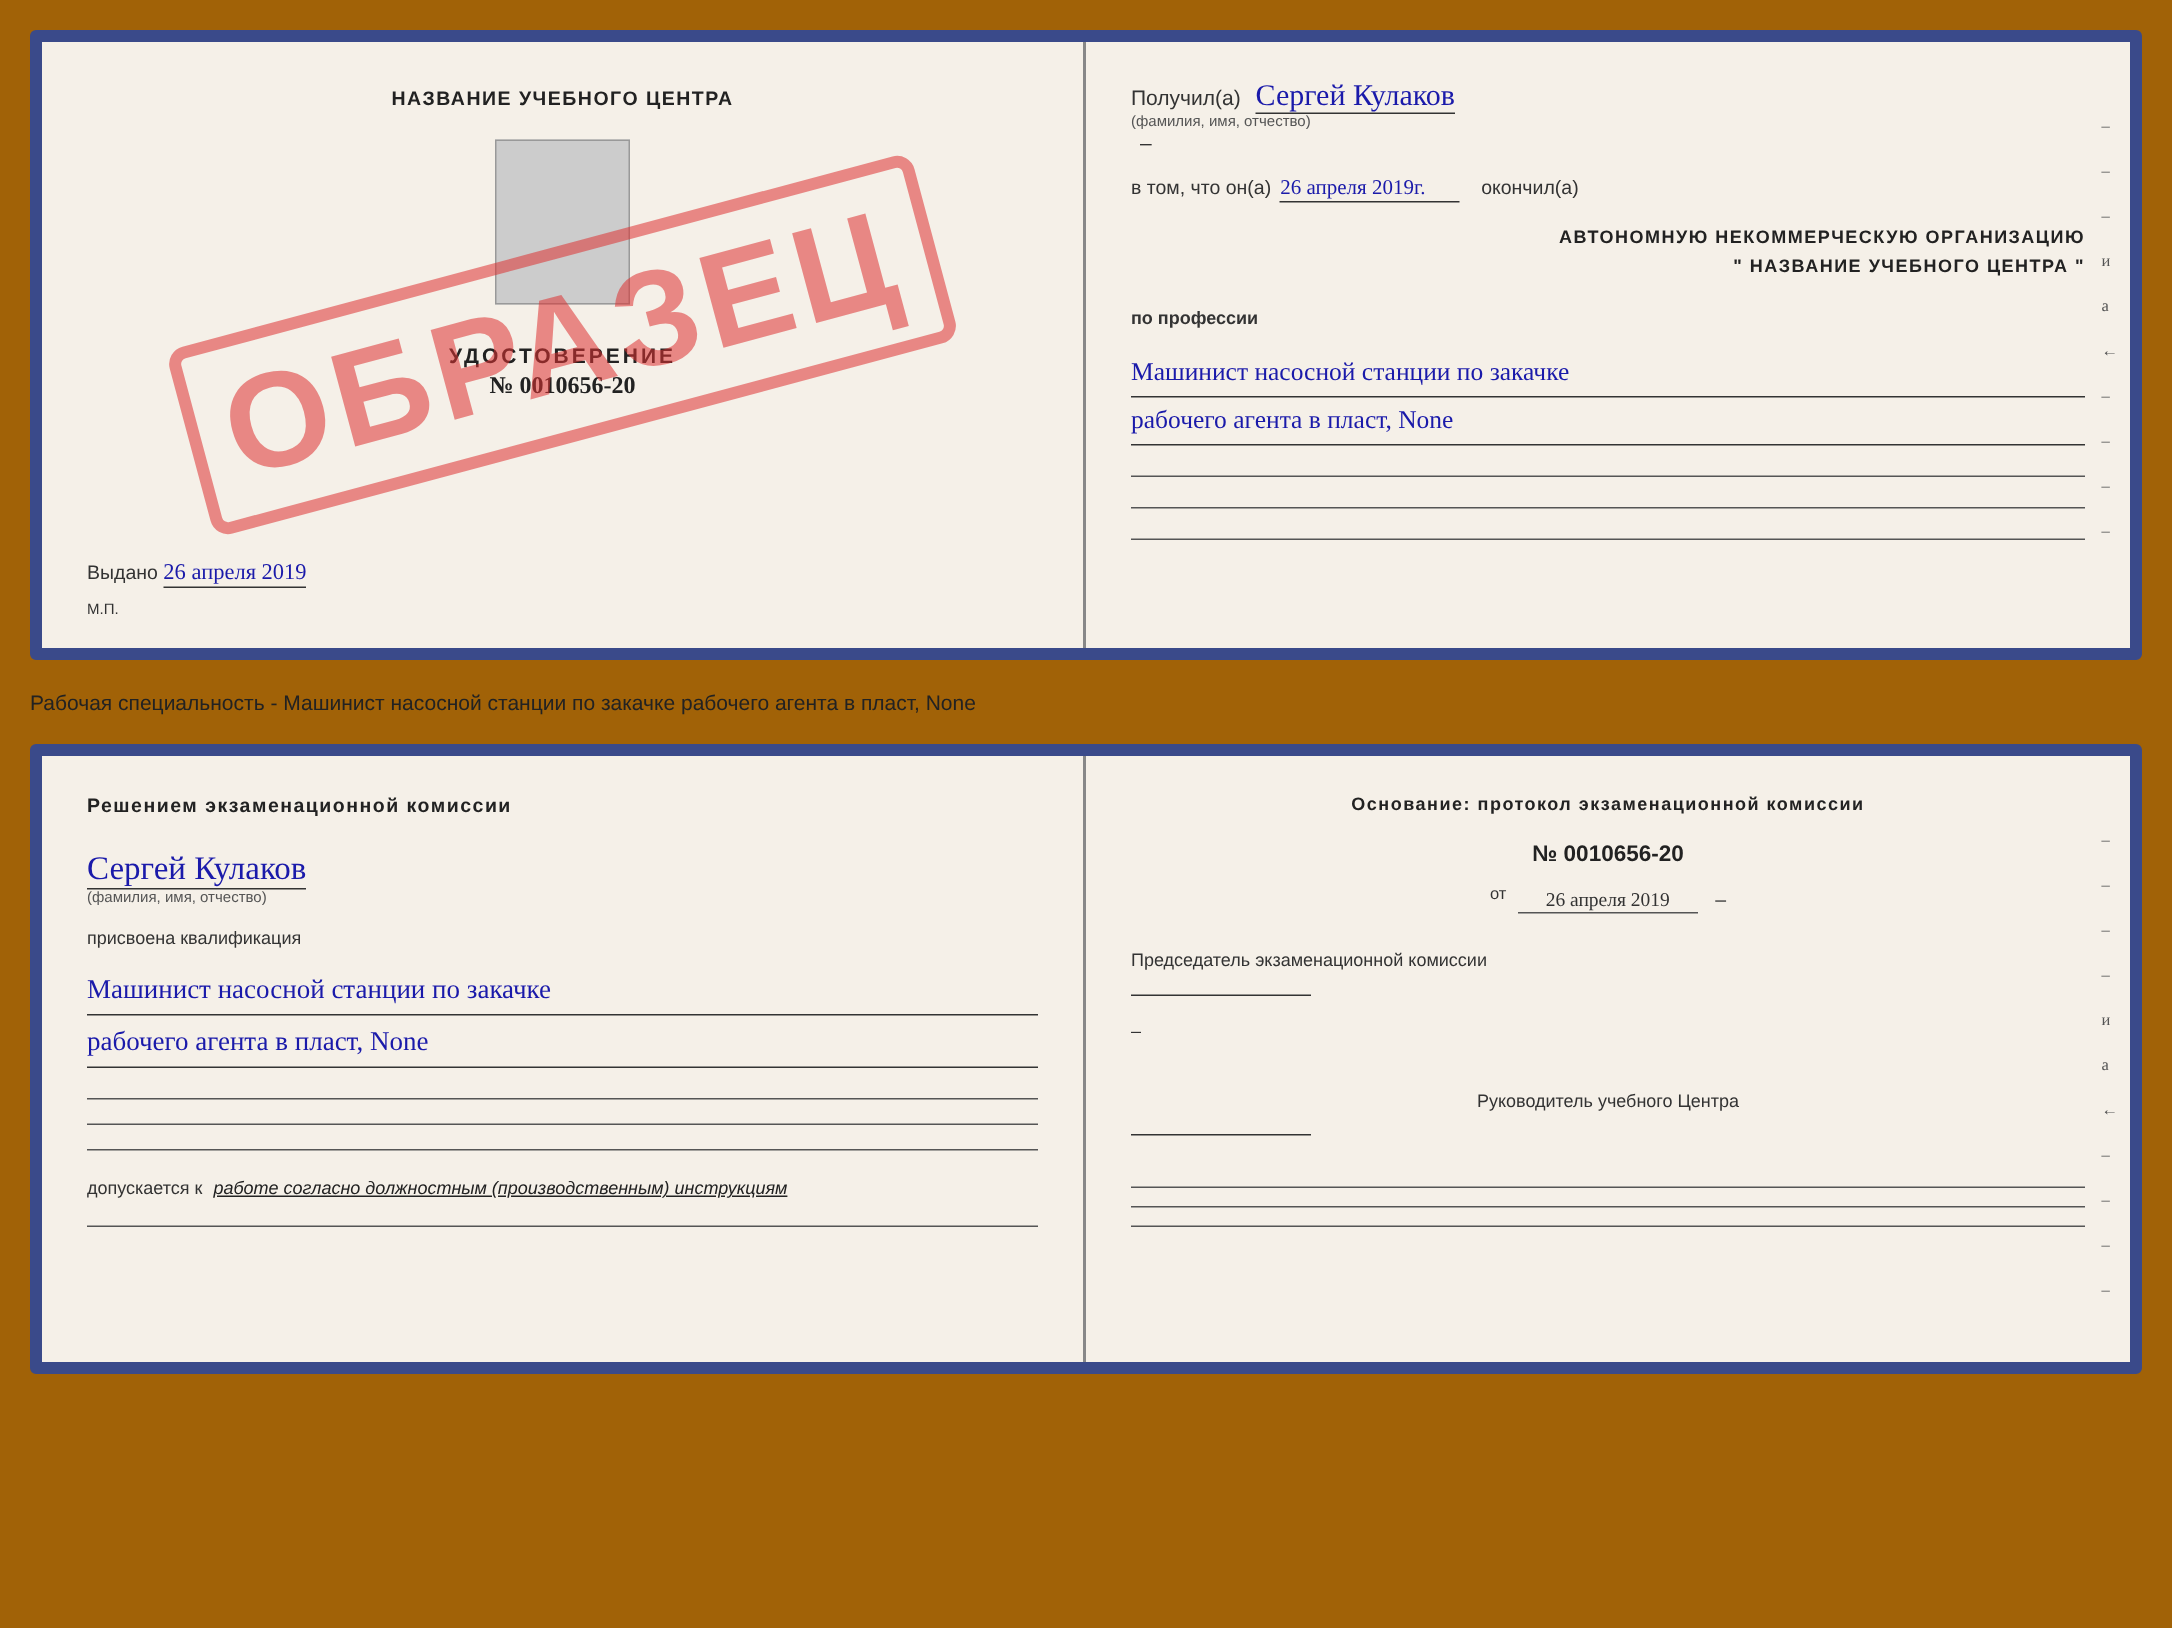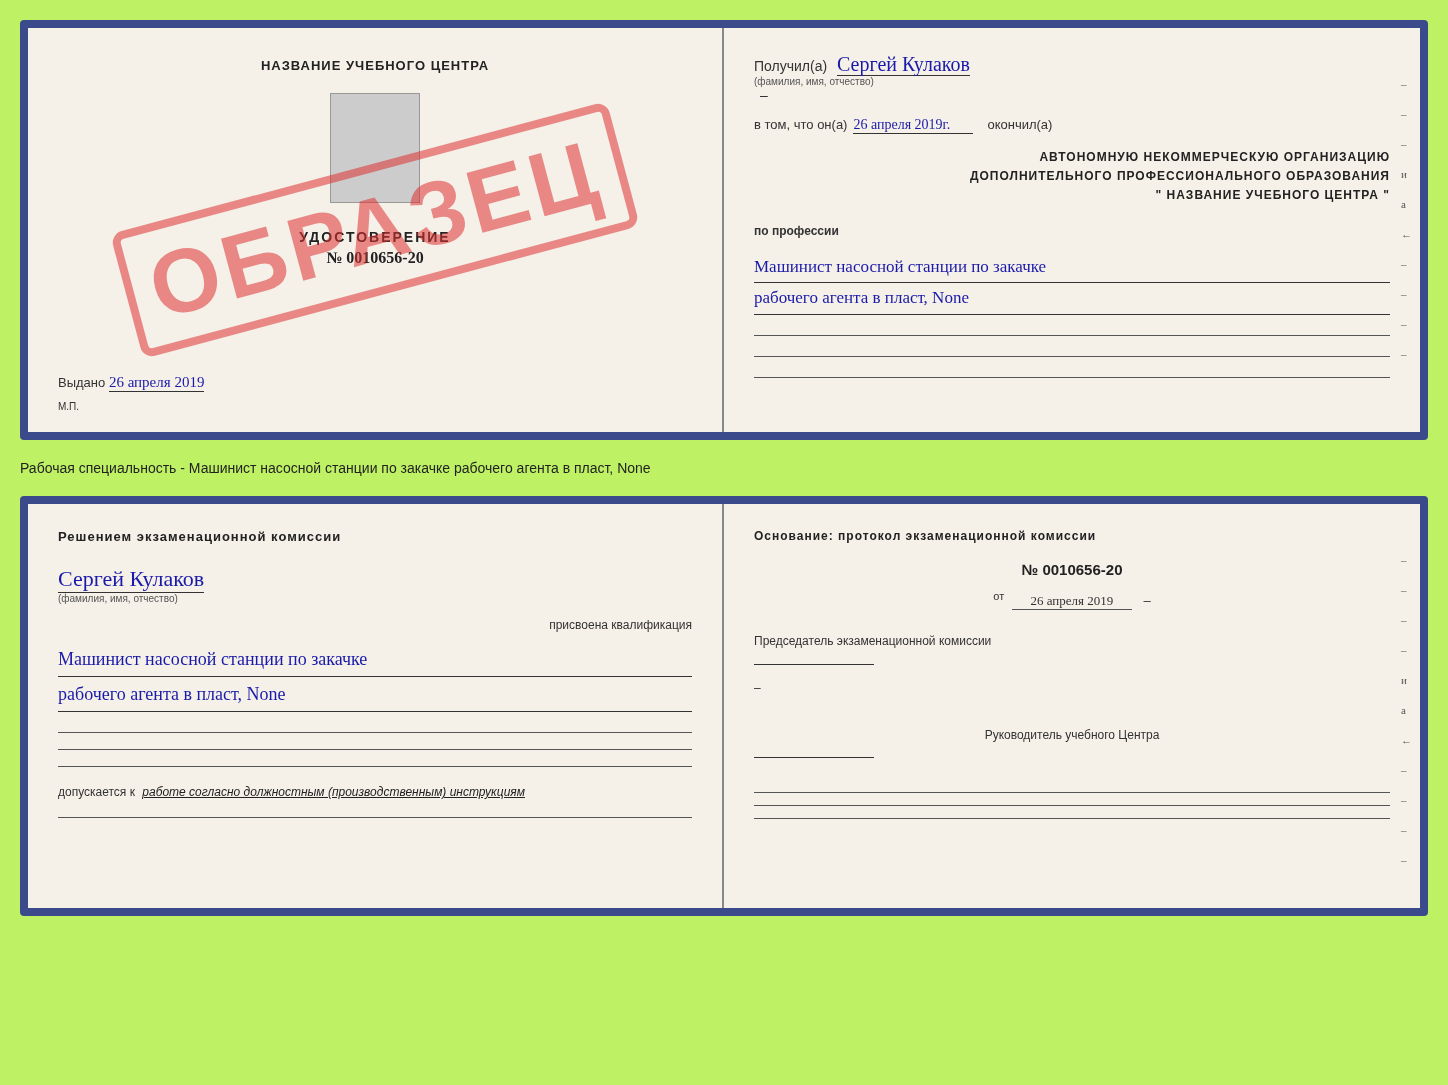--- a/index.html
+++ b/index.html
@@ -5,21 +5,21 @@
     * { margin: 0; padding: 0; box-sizing: border-box; }
     body {
       background: #e8e8e8;
       font-family: 'Times New Roman', Times, serif;
       width: 1448px;
       min-height: 1085px;
       overflow: hidden;
     }
 
     .page-wrapper {
-      background: #bef264;
+      background: #a16207;
       width: 1448px;
       min-height: 1085px;
       padding: 20px;
       display: flex;
       flex-direction: column;
       gap: 16px;
     }
 
     
     .cert-top {
@@ -233,21 +233,21 @@
     .fio-hint {
       font-size: 10px;
       color: #555;
       font-family: Arial, sans-serif;
     }
 
     .prisvoena-text {
       font-size: 12px;
       font-family: Arial, sans-serif;
       color: #333;
-      text-align: right;
+      text-align: left;
       margin-top: 4px;
     }
 
     .prof-handwritten {
       font-family: 'Segoe Script', 'Comic Sans MS', cursive;
       font-size: 18px;
       color: #1a1aaa;
       border-bottom: 1px solid #333;
       line-height: 1.9;
     }
@@ -264,21 +264,21 @@
       text-decoration: underline;
       color: #222;
     }
 
     .osnov-block {
       font-size: 12px;
       font-family: Arial, sans-serif;
       color: #222;
       font-weight: bold;
       letter-spacing: 1px;
-      text-align: left;
+      text-align: center;
     }
 
     .protocol-number {
       font-size: 15px;
       color: #222;
       font-family: Arial, sans-serif;
       font-weight: bold;
       text-align: center;
       margin-top: 6px;
     }
@@ -375,21 +375,20 @@
       </div>
 
       <div class="vtom-line">
         <span style="font-size:13px;font-family:Arial,sans-serif;color:#333;">в том, что он(а)</span>
         <span class="date-underline">26 апреля 2019г.</span>
         <span style="font-size:13px;font-family:Arial,sans-serif;color:#333; margin-left:8px;">окончил(а)</span>
       </div>
 
       <div class="org-block">
         <div>АВТОНОМНУЮ НЕКОММЕРЧЕСКУЮ ОРГАНИЗАЦИЮ</div>
-        <div>ДОПОЛНИТЕЛЬНОГО ПРОФЕССИОНАЛЬНОГО ОБРАЗОВАНИЯ</div>
         <div>"  НАЗВАНИЕ УЧЕБНОГО ЦЕНТРА  "</div>
       </div>
 
       <div class="po-professii">по профессии</div>
 
       <div>
         <div class="prof-name">Машинист насосной станции по закачке</div>
         <div class="prof-name">рабочего агента в пласт, None</div>
       </div>
 

